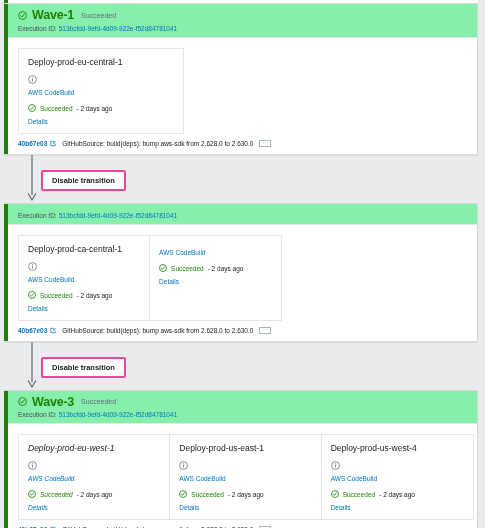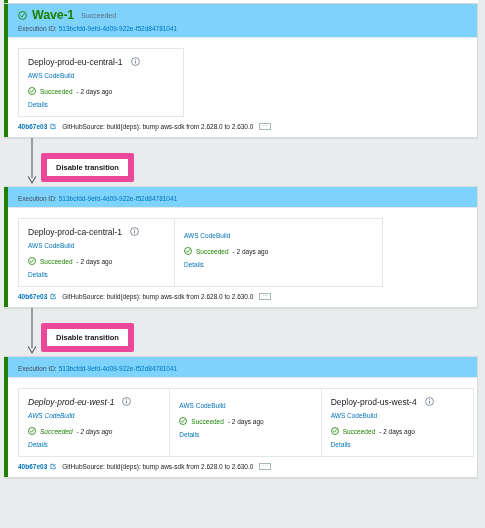--- a/index.html
+++ b/index.html
@@ -25,21 +25,21 @@
     border-left: none;
     box-shadow: 0 1px 1px rgba(0,0,0,0.06);
   }
   .stage-greenbar {
     position: absolute;
     left: 0; top: 0; bottom: 0;
     width: 4px;
     background: #1d8102;
   }
   .stage-header {
-    background: #7dd3fc;
+    background: #86efac;
     border-bottom: 1px solid #e4e7e7;
     padding: 5px 20px 5px 14px;
   }
   .stage-title-row {
     display: flex;
     align-items: center;
     gap: 5px;
     line-height: 1;
   }
   .check-circle {
@@ -84,22 +84,23 @@
   }
   .action-card {
     padding: 8px 9px 8px 9px;
     border-right: 1px solid #e4e7e7;
     position: relative;
   }
   .action-card:last-child { border-right: none; }
   .card-title-row {
     display: flex;
     align-items: flex-start;
-    justify-content: flex-start;
+    justify-content: flex-end;
     gap: 8px;
+    flex-direction: column;
   }
   .card-title {
     font-size: 8.5px;
     color: #16191f;
     white-space: nowrap;
   }
   .info-icon {
     flex: 0 0 auto;
     width: 9px; height: 9px;
     margin-top: 0px;
@@ -183,21 +184,21 @@
     position: absolute;
     left: 22px; top: 0;
     width: 12px; height: 48px;
   }
   .arrow-wrap svg { display: block; }
   .transition-btn {
     position: absolute;
     left: 37px;
     top: 15px;
     background: #ffffff;
-    border: 6px solid #ec4899;
+    border: 2px solid #ec4899;
     border-radius: 2px;
     color: #16191f;
     font-size: 7.5px;
     font-weight: bold;
     padding: 4px 9px;
     cursor: pointer;
     font-family: "Liberation Sans", sans-serif;
   }
   .top-sliver {
     height: 3px;
@@ -283,21 +284,21 @@
   </div>
 
   <div class="stage">
     <div class="stage-greenbar"></div>
     <div class="stage-header">
       <div class="exec-row">
         <span class="exec-label">Execution ID:</span><span class="exec-id">513bcfdd-9efd-4d09-922e-f52d84781041</span>
       </div>
     </div>
     <div class="stage-body">
-      <div class="card-group" style="width:365px;">
+      <div class="card-group" style="width:264px;">
         <div class="action-card" style="width:156px;">
           <div class="card-title-row">
             <span class="card-title">Deploy-prod-ca-central-1</span>
             <span class="info-icon">
               <svg viewBox="0 0 16 16" width="9" height="9">
                   <circle cx="8" cy="8" r="7" fill="none" stroke="#5f6b7a" stroke-width="1.3"></circle>
                   <rect x="7.3" y="6.6" width="1.4" height="5" fill="#5f6b7a"></rect>
                   <rect x="7.3" y="4" width="1.4" height="1.5" fill="#5f6b7a"></rect>
                 </svg>
             </span>
@@ -351,20 +352,30 @@
           <path d="M6 0 V40" stroke="#545b64" stroke-width="1.1" fill="none"></path>
           <path d="M2.2 38.5 L6 45 L9.8 38.5" stroke="#545b64" stroke-width="1.1" fill="none"></path>
         </svg>
     </div>
     <button class="transition-btn">Disable transition</button>
   </div>
 
   <div class="stage">
     <div class="stage-greenbar"></div>
     <div class="stage-header">
+      <div class="stage-title-row">
+        <span class="check-circle">
+          <svg viewBox="0 0 16 16" width="9" height="9">
+              <circle cx="8" cy="8" r="7" fill="none" stroke="#1d8102" stroke-width="1.6"></circle>
+              <path d="M4.6 8.2 L6.9 10.6 L11.4 5.2" fill="none" stroke="#1d8102" stroke-width="1.6" stroke-linecap="round"></path>
+            </svg>
+        </span>
+        <span class="stage-name">Wave-3</span>
+        <span class="stage-status">Succeeded</span>
+      </div>
       <div class="exec-row">
         <span class="exec-label">Execution ID:</span><span class="exec-id">513bcfdd-9efd-4d09-922e-f52d84781041</span>
       </div>
     </div>
     <div class="stage-body">
       <div class="card-group" style="width:456px;">
         <div class="action-card" style="width:152px;font-style:italic;">
           <div class="card-title-row">
             <span class="card-title">Deploy-prod-eu-west-1</span>
             <span class="info-icon">
@@ -382,20 +393,30 @@
                   <circle cx="8" cy="8" r="7" fill="none" stroke="#1d8102" stroke-width="1.6"></circle>
                   <path d="M4.6 8.2 L6.9 10.6 L11.4 5.2" fill="none" stroke="#1d8102" stroke-width="1.6" stroke-linecap="round"></path>
                 </svg>
             </span>
             <span class="card-status-text">Succeeded</span>
             <span class="card-status-time">- 2 days ago</span>
           </div>
           <div class="card-details">Details</div>
         </div>
         <div class="action-card" style="width:152px;">
+          <div class="card-title-row">
+            <span class="card-title">Deploy-prod-us-east-1</span>
+            <span class="info-icon">
+              <svg viewBox="0 0 16 16" width="9" height="9">
+                  <circle cx="8" cy="8" r="7" fill="none" stroke="#5f6b7a" stroke-width="1.3"></circle>
+                  <rect x="7.3" y="6.6" width="1.4" height="5" fill="#5f6b7a"></rect>
+                  <rect x="7.3" y="4" width="1.4" height="1.5" fill="#5f6b7a"></rect>
+                </svg>
+            </span>
+          </div>
           <div class="card-provider">AWS CodeBuild</div>
           <div class="card-status-row">
             <span class="check-circle">
               <svg viewBox="0 0 16 16" width="8" height="8">
                   <circle cx="8" cy="8" r="7" fill="none" stroke="#1d8102" stroke-width="1.6"></circle>
                   <path d="M4.6 8.2 L6.9 10.6 L11.4 5.2" fill="none" stroke="#1d8102" stroke-width="1.6" stroke-linecap="round"></path>
                 </svg>
             </span>
             <span class="card-status-text">Succeeded</span>
             <span class="card-status-time">- 2 days ago</span>

